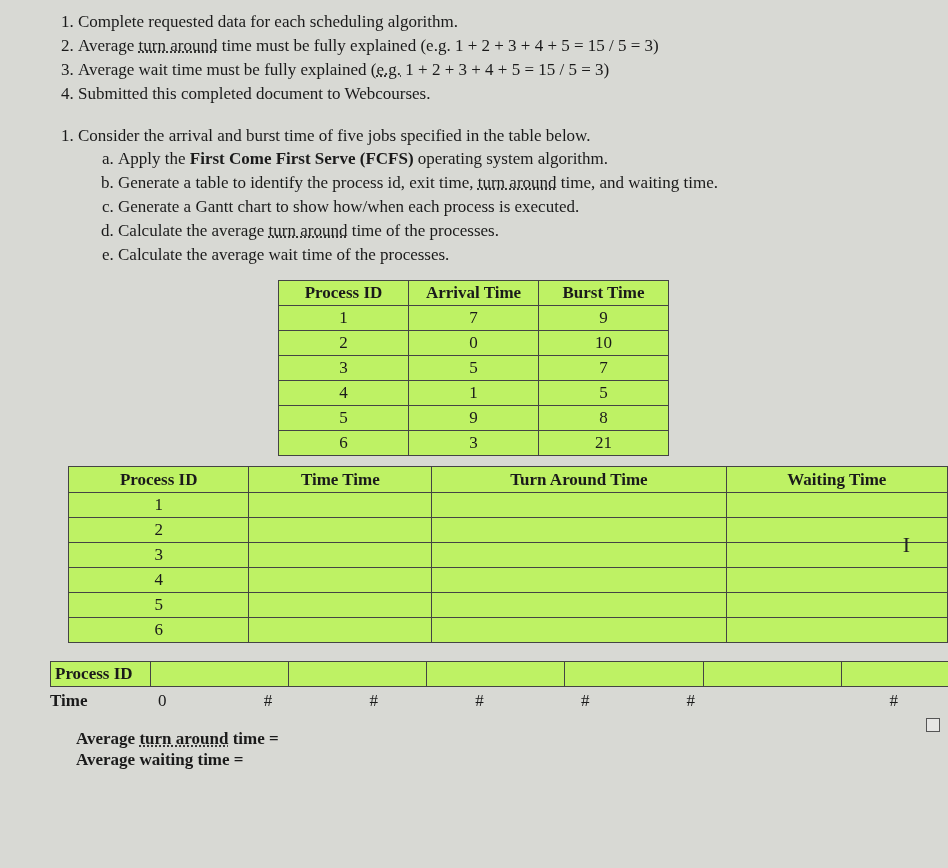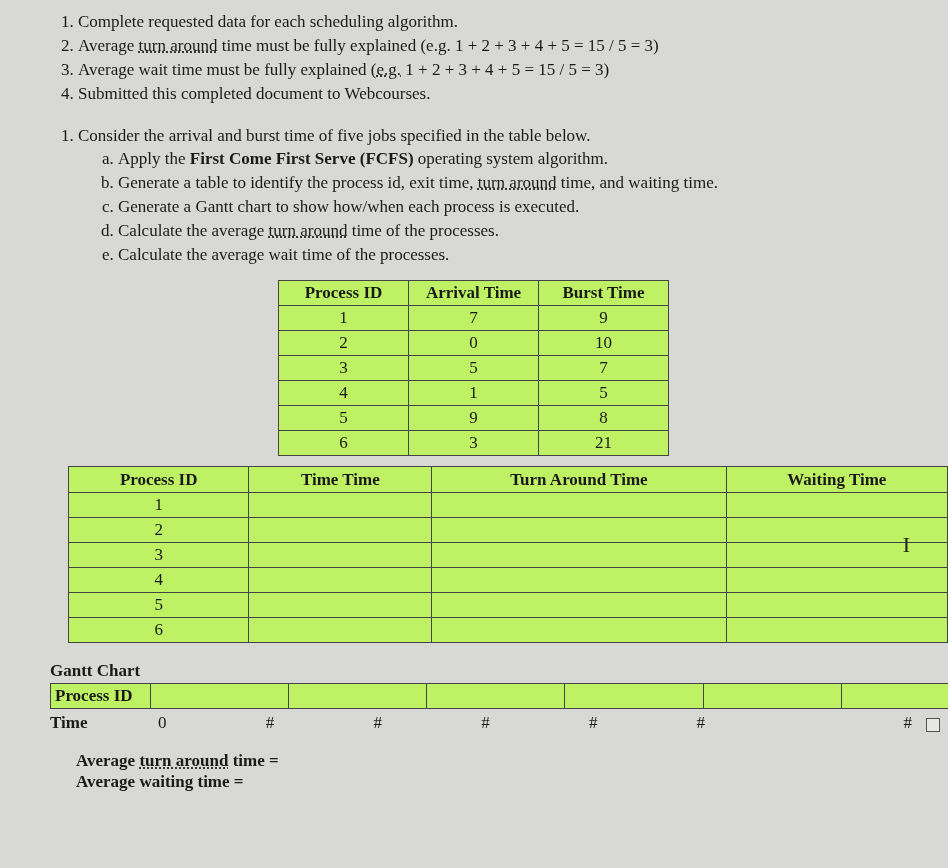--- a/index.html
+++ b/index.html
@@ -7,21 +7,21 @@
     padding: 0;
     background: #d8d9d4;
     font-family: "Times New Roman", Times, serif;
     font-size: 17px;
     color: #1a1a1a;
     width: 948px;
     height: 868px;
     box-sizing: border-box;
   }
   .page {
-    padding: 10px 36px 20px 48px;
+    padding: 10px 50px 20px 48px;
   }
   ol.instructions {
     margin: 0 0 20px 0;
     padding-left: 30px;
   }
   ol.instructions li {
     margin: 1px 0;
     line-height: 1.35;
   }
   ol.question {
@@ -211,21 +211,20 @@
         </tr>
     <tr>
           <td>6</td>
           <td></td>
           <td></td>
           <td></td>
         </tr>
   </tbody>
     </table>
 
-  <div class="gantt-heading">Gantt Chart</div>
   <table class="gantt-table">
     <tbody>
         <tr>
       <td class="gantt-label-col" style="font-weight:bold;">Process ID</td>
       <td></td>
           <td></td>
           <td></td>
           <td></td>
           <td></td>
           <td></td>

